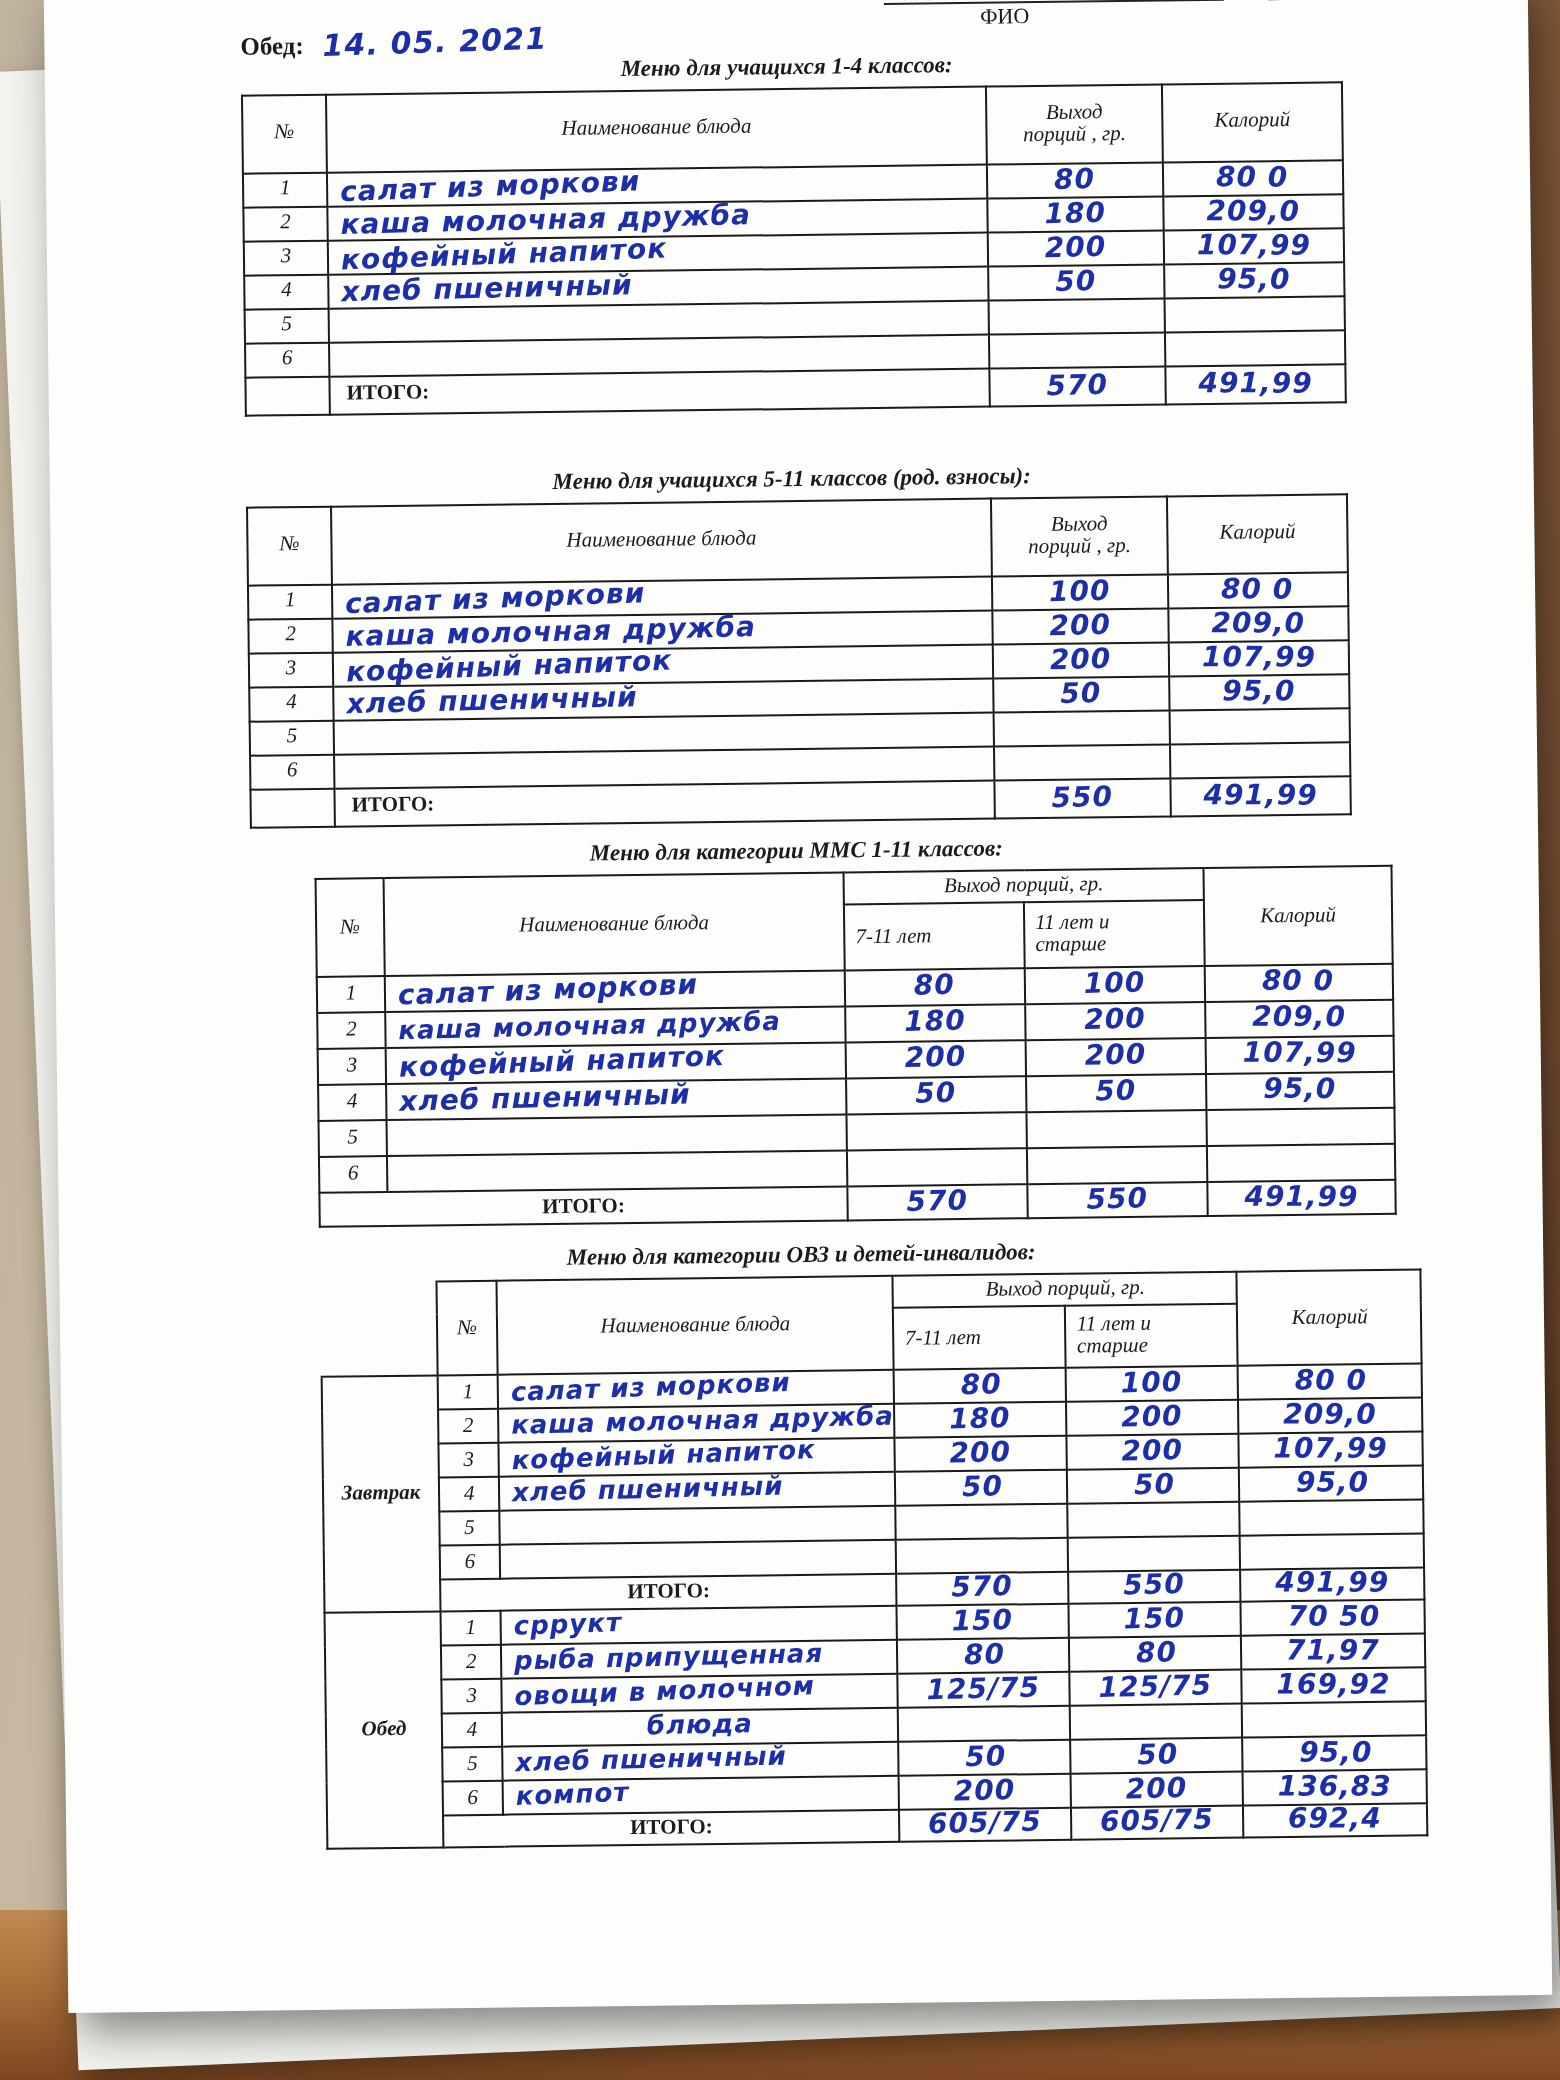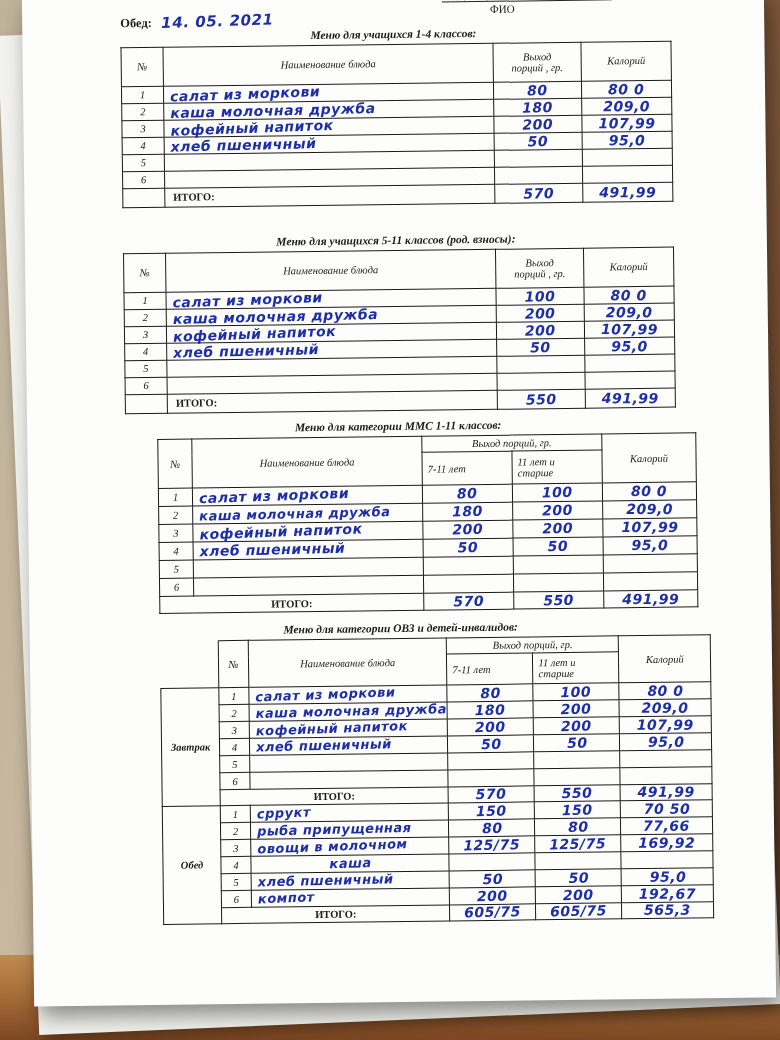--- a/index.html
+++ b/index.html
@@ -445,53 +445,53 @@
           <td class="cell-hw left small"><span class="rot1">сррукт</span></td>
           <td class="cell-hw"><span class="rot2">150</span></td>
           <td class="cell-hw"><span class="rot2">150</span></td>
           <td class="cell-hw"><span class="rot3">70 50</span></td>
         </tr>
         <tr>
           <td class="row-num" style="height:16px;">2</td>
           <td class="cell-hw left small"><span class="rot2">рыба припущенная</span></td>
           <td class="cell-hw"><span class="rot2">80</span></td>
           <td class="cell-hw"><span class="rot2">80</span></td>
-          <td class="cell-hw"><span class="rot3">77,66</span></td>
+          <td class="cell-hw"><span class="rot3">71,97</span></td>
         </tr>
         <tr>
           <td class="row-num" style="height:16px;">3</td>
           <td class="cell-hw left small"><span class="rot1">овощи в молочном</span></td>
           <td class="cell-hw"><span class="rot2">125/75</span></td>
           <td class="cell-hw"><span class="rot2">125/75</span></td>
           <td class="cell-hw"><span class="rot3">169,92</span></td>
         </tr>
         <tr>
           <td class="row-num" style="height:16px;">4</td>
-          <td class="cell-hw small"><span class="rot2">каша</span></td>
+          <td class="cell-hw small"><span class="rot2">блюда</span></td>
           <td></td>
           <td></td>
           <td></td>
         </tr>
         <tr>
           <td class="row-num" style="height:16px;">5</td>
           <td class="cell-hw left small"><span class="rot2">хлеб пшеничный</span></td>
           <td class="cell-hw"><span class="rot2">50</span></td>
           <td class="cell-hw"><span class="rot2">50</span></td>
           <td class="cell-hw"><span class="rot3">95,0</span></td>
         </tr>
         <tr>
           <td class="row-num" style="height:16px;">6</td>
           <td class="cell-hw left small"><span class="rot1">компот</span></td>
           <td class="cell-hw"><span class="rot2">200</span></td>
           <td class="cell-hw"><span class="rot2">200</span></td>
-          <td class="cell-hw"><span class="rot3">192,67</span></td>
+          <td class="cell-hw"><span class="rot3">136,83</span></td>
         </tr>
         <tr>
           <td colspan="2" class="itogo" style="height:15px;">ИТОГО:</td>
           <td class="cell-hw"><span class="rot2">605/75</span></td>
           <td class="cell-hw"><span class="rot2">605/75</span></td>
-          <td class="cell-hw"><span class="rot3">565,3</span></td>
+          <td class="cell-hw"><span class="rot3">692,4</span></td>
         </tr>
       </tbody>
     </table>
 
   </div>
 </div>
 
 </body></html>

